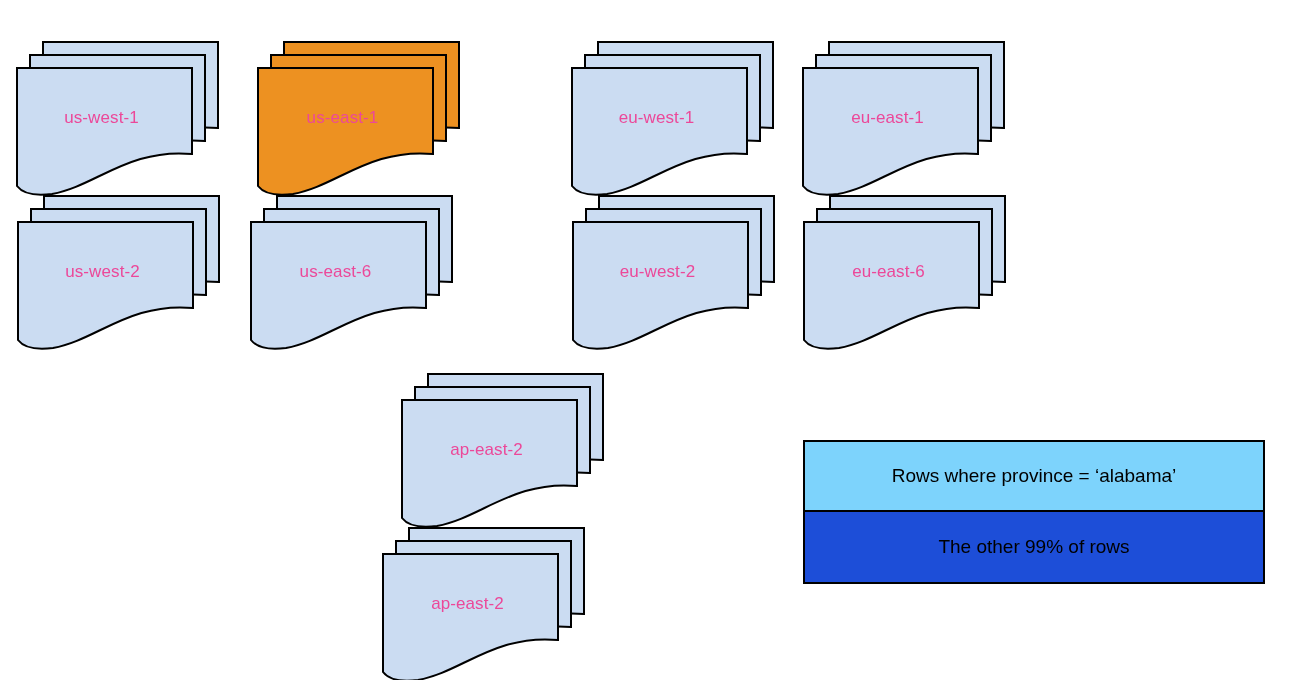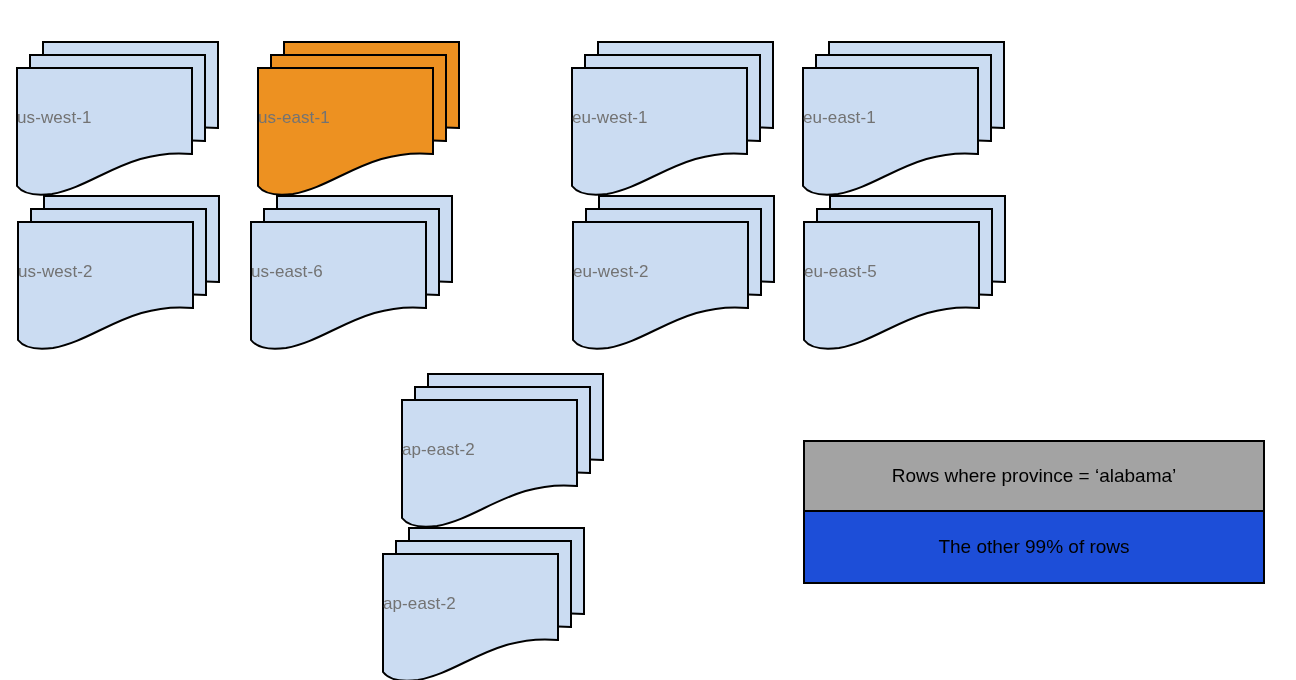--- a/index.html
+++ b/index.html
@@ -32,23 +32,23 @@
     position: absolute;
     left: 0;
     top: 0;
     overflow: visible;
   }
   .stack-label {
     position: absolute;
     left: 0;
     top: 40px;
     width: 169px;
-    text-align: left;
+    text-align: center;
     font-size: 17px;
-    color: #737373;
+    color: #ec4899;
     line-height: 20px;
     letter-spacing: 0.1px;
     pointer-events: none;
     user-select: none;
   }
   .legend {
     position: absolute;
     left: 803px;
     top: 440px;
     width: 462px;
@@ -177,21 +177,21 @@
           <g transform="translate(26,0)">
             <path d="M 0 0 L 175 0 L 175 86 C 112 80, 78.75 118, 35 126 C 19.25 128, 6.125000000000001 126, 0 118 Z" fill="#CBDCF2" stroke="#000000" stroke-width="2" stroke-linejoin="miter"></path>
           </g>
           <g transform="translate(13,13)">
             <path d="M 0 0 L 175 0 L 175 86 C 112 80, 78.75 118, 35 126 C 19.25 128, 6.125000000000001 126, 0 118 Z" fill="#CBDCF2" stroke="#000000" stroke-width="2" stroke-linejoin="miter"></path>
           </g>
           <g transform="translate(0,26)">
             <path d="M 0 0 L 175 0 L 175 86 C 112 80, 78.75 118, 35 126 C 19.25 128, 6.125000000000001 126, 0 118 Z" fill="#CBDCF2" stroke="#000000" stroke-width="2" stroke-linejoin="miter"></path>
           </g>
         </svg>
-        <div class="stack-label" style="top: 66px;">eu-east-5</div>
+        <div class="stack-label" style="top: 66px;">eu-east-6</div>
       </div>
       <div class="stack" style="left: 402px; top: 374px;">
         <svg width="205" height="158">
           <g transform="translate(26,0)">
             <path d="M 0 0 L 175 0 L 175 86 C 112 80, 78.75 118, 35 126 C 19.25 128, 6.125000000000001 126, 0 118 Z" fill="#CBDCF2" stroke="#000000" stroke-width="2" stroke-linejoin="miter"></path>
           </g>
           <g transform="translate(13,13)">
             <path d="M 0 0 L 175 0 L 175 86 C 112 80, 78.75 118, 35 126 C 19.25 128, 6.125000000000001 126, 0 118 Z" fill="#CBDCF2" stroke="#000000" stroke-width="2" stroke-linejoin="miter"></path>
           </g>
           <g transform="translate(0,26)">
@@ -210,21 +210,21 @@
           </g>
           <g transform="translate(0,26)">
             <path d="M 0 0 L 175 0 L 175 86 C 112 80, 78.75 118, 35 126 C 19.25 128, 6.125000000000001 126, 0 118 Z" fill="#CBDCF2" stroke="#000000" stroke-width="2" stroke-linejoin="miter"></path>
           </g>
         </svg>
         <div class="stack-label" style="top: 66px;">ap-east-2</div>
       </div>
     </div>
 
   <div class="legend">
-    <div class="legend-row legend-row-top" id="legend-row-0" style="background: #a3a3a3;">
+    <div class="legend-row legend-row-top" id="legend-row-0" style="background: #7dd3fc;">
       <span>Rows where province = ‘alabama’</span>
     </div>
     <div class="legend-row" id="legend-row-1" style="background: #1d4ed8;">
       <span>The other 99% of rows</span>
     </div>
   </div>
 
 </div>
 
 </body></html>

